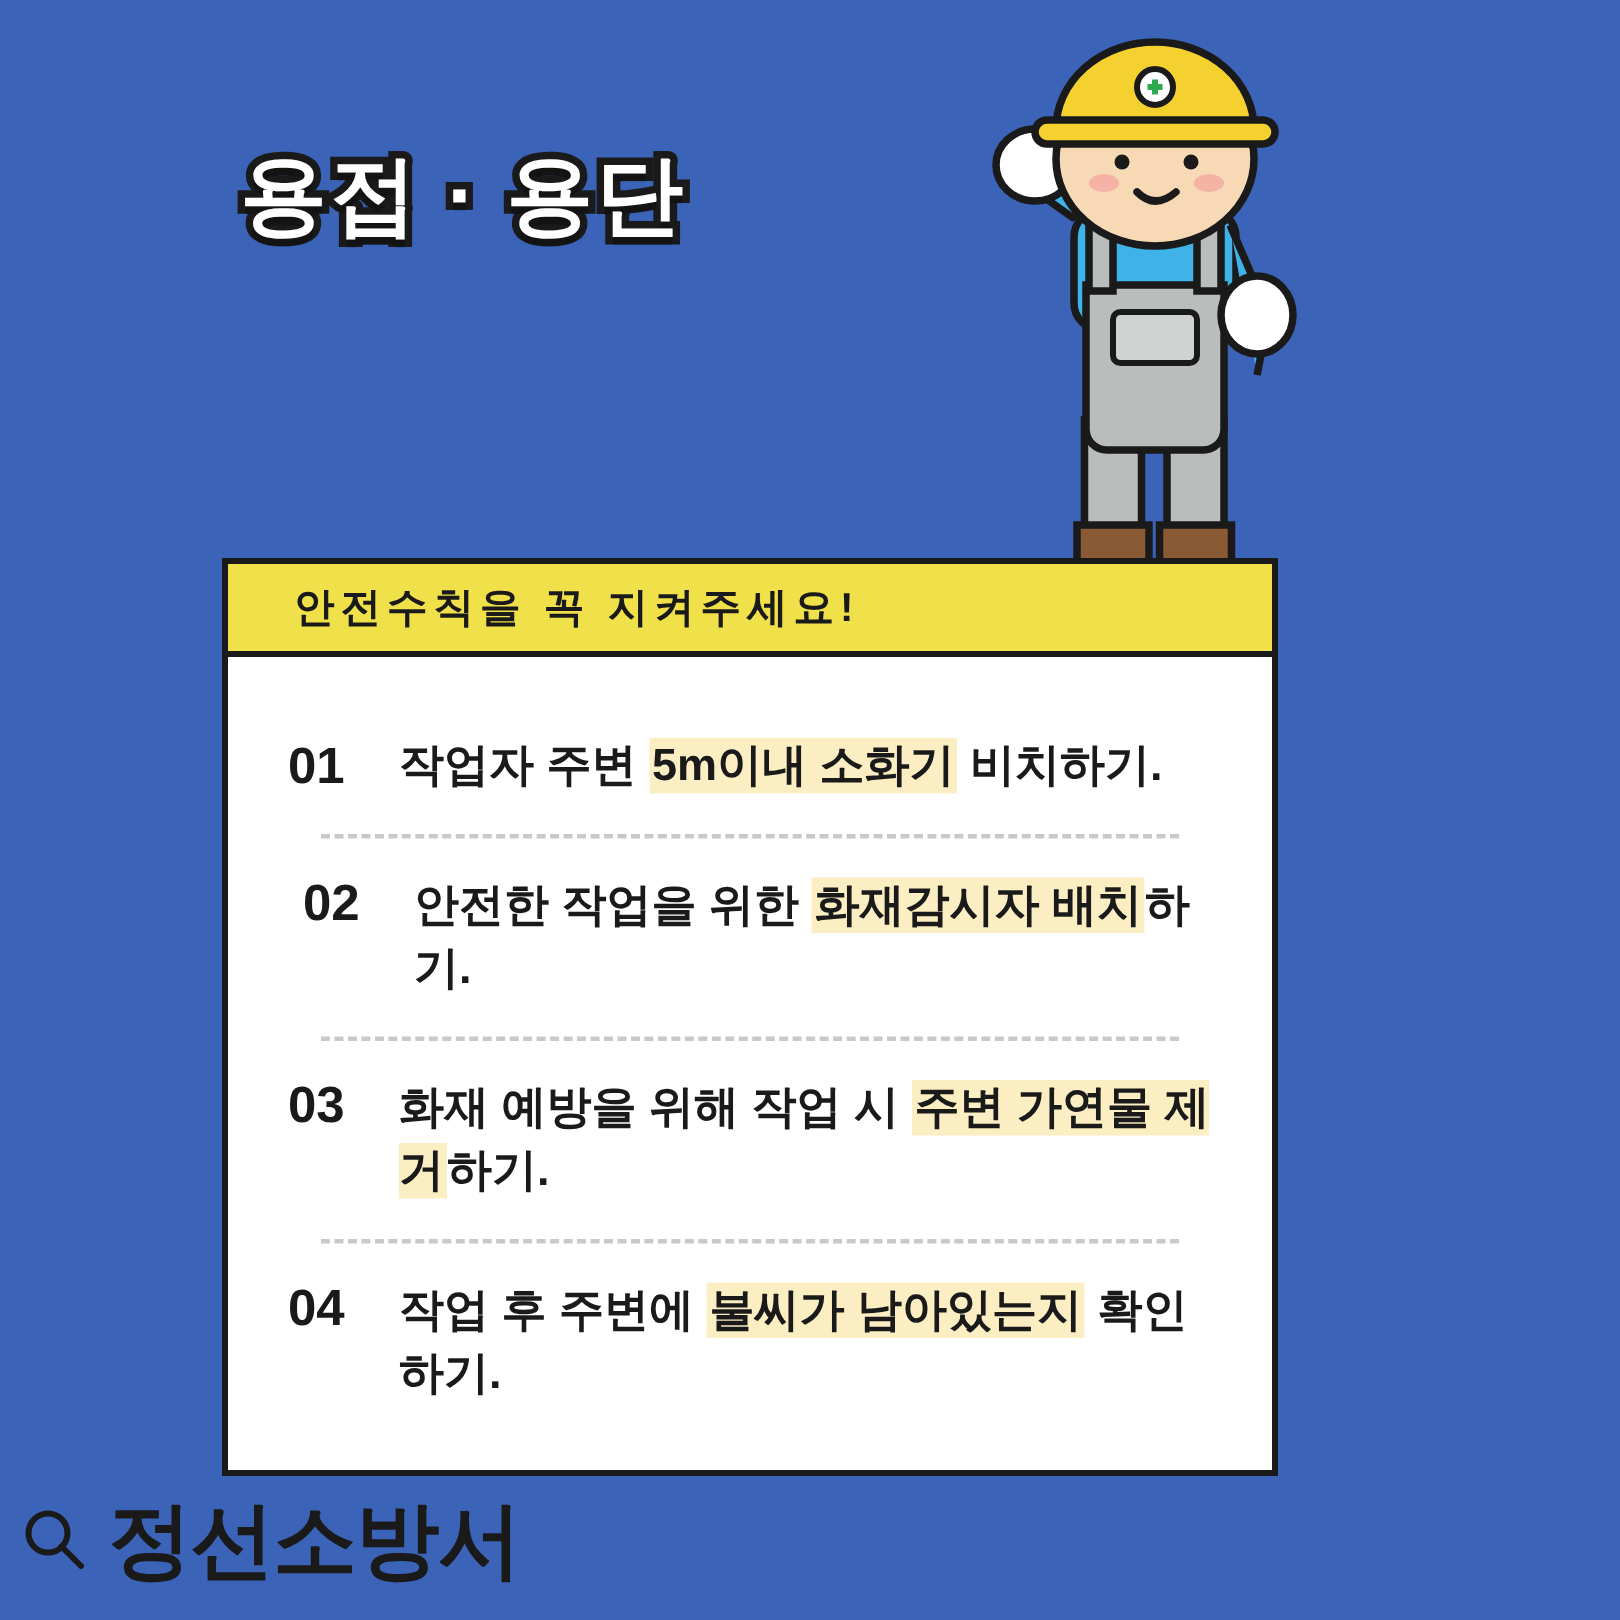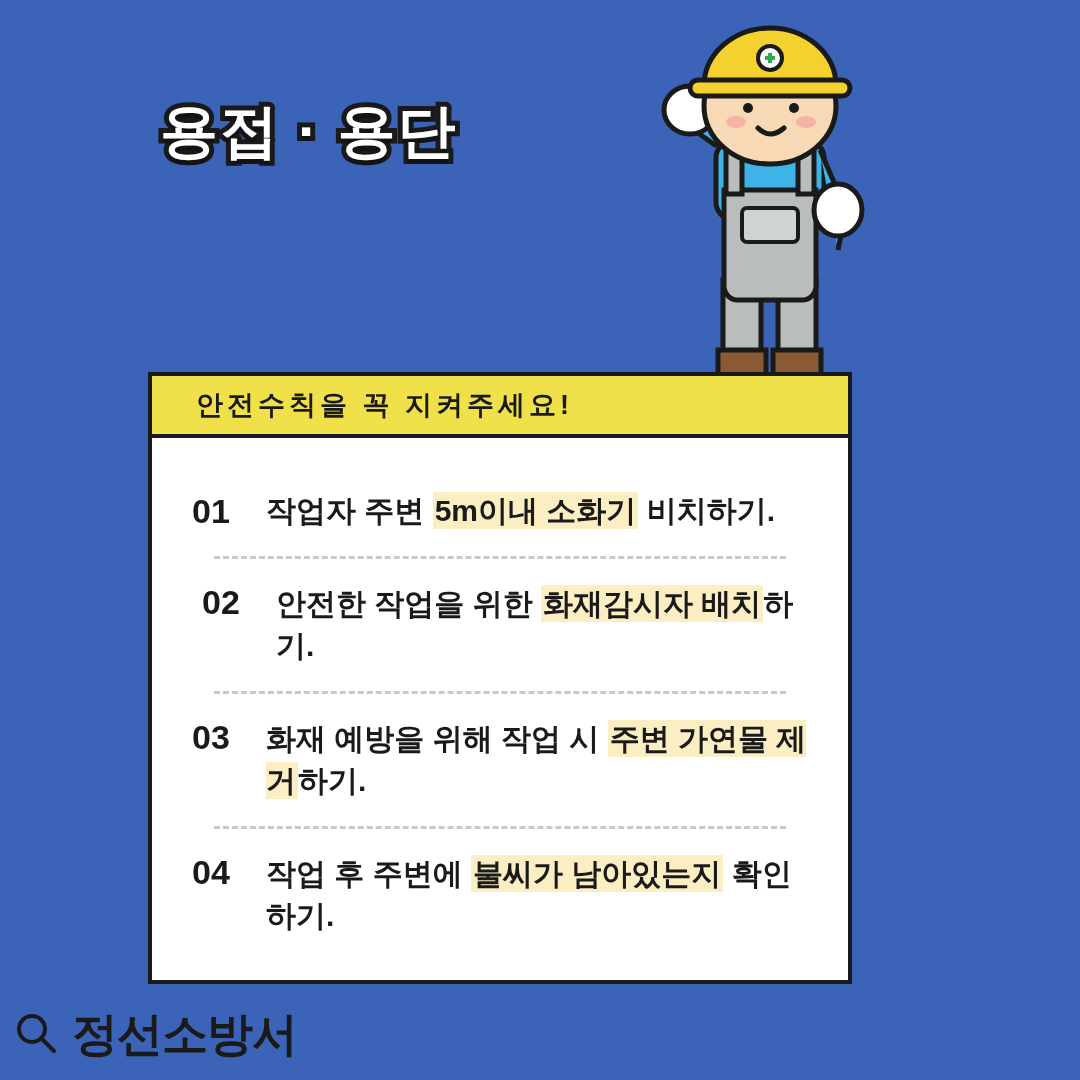--- a/index.html
+++ b/index.html
@@ -112,21 +112,21 @@
   
   .footer {
     position: absolute;
     left: 14px;
     bottom: 14px;
     display: flex;
     align-items: center;
     gap: 14px;
   }
   .footer-name {
-    font-size: 46px;
+    font-size: 56px;
     font-weight: 800;
     color: #1a1a1a;
     letter-spacing: -1px;
   }
 </style>
 </head>
 <body>
 
 <div class="title-wrap">
   <div class="title-line1">용접 · 용단</div>

